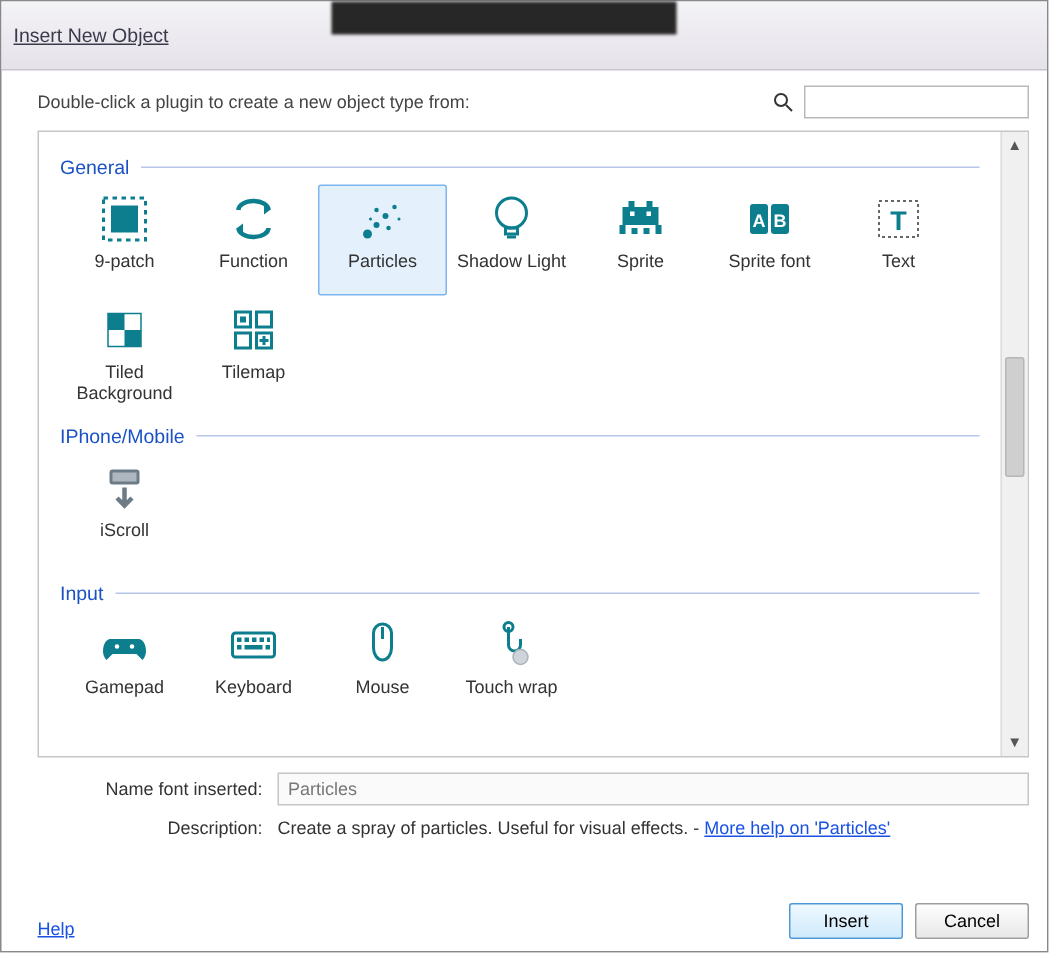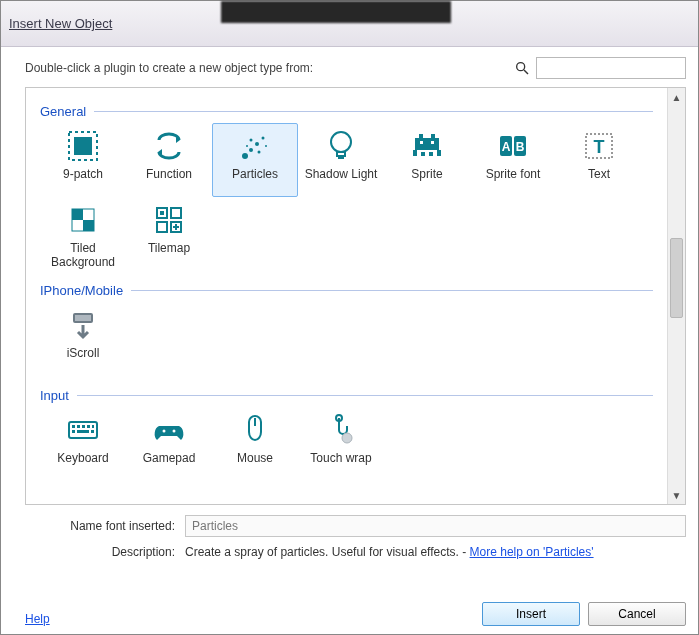--- a/index.html
+++ b/index.html
@@ -157,21 +157,21 @@
   .footer {
     margin-top:auto;
     display:flex;
     align-items:flex-end;
     justify-content:space-between;
     padding-top:14px;
   }
   .footer .help { color:#1a51e4; text-decoration:underline; cursor:pointer; }
   .footer .buttons { display:flex; gap:8px; }
   .btn {
-    width:98px; height:24px;
+    width:76px; height:24px;
     background:linear-gradient(#fdfdfd,#e8e8e8);
     border:1px solid #9c9c9c;
     font-size:12px;
     cursor:pointer;
     border-radius:2px;
   }
   .btn.primary {
     background:linear-gradient(#eff9ff,#cfe9fb);
     border:1px solid #4a98d8;
   }
@@ -309,42 +309,42 @@
           </div>
         </div>
 
         <div class="group-header">
           <span>Input</span>
           <div class="line"></div>
         </div>
         <div class="grid">
           <div class="tile">
             <svg viewBox="0 0 36 36">
+                <path d="M8 14 h20 a6 8 0 0 1 2 14 l-4 -4 h-16 l-4 4 a6 8 0 0 1 2 -14 Z" class="teal"></path>
+                <circle cx="13" cy="19" r="1.5" fill="#fff"></circle>
+                <circle cx="23" cy="19" r="1.5" fill="#fff"></circle>
+              </svg>
+            <span class="tile-label">Gamepad</span>
+          </div>
+          <div class="tile">
+            <svg viewBox="0 0 36 36">
                 <rect x="4" y="10" width="28" height="16" rx="2" fill="none" stroke="#0d7e8e" stroke-width="2"></rect>
               <rect x="7" y="13" width="3" height="3" class="teal"></rect>
                 <rect x="12" y="13" width="3" height="3" class="teal"></rect>
                 <rect x="17" y="13" width="3" height="3" class="teal"></rect>
                 <rect x="22" y="13" width="3" height="3" class="teal"></rect>
                 <rect x="27" y="13" width="2" height="3" class="teal"></rect>
               <rect x="7" y="18" width="3" height="3" class="teal"></rect>
                 <rect x="12" y="18" width="12" height="3" class="teal"></rect>
                 <rect x="26" y="18" width="3" height="3" class="teal"></rect>
             </svg>
             <span class="tile-label">Keyboard</span>
           </div>
           <div class="tile">
             <svg viewBox="0 0 36 36">
-                <path d="M8 14 h20 a6 8 0 0 1 2 14 l-4 -4 h-16 l-4 4 a6 8 0 0 1 2 -14 Z" class="teal"></path>
-                <circle cx="13" cy="19" r="1.5" fill="#fff"></circle>
-                <circle cx="23" cy="19" r="1.5" fill="#fff"></circle>
-              </svg>
-            <span class="tile-label">Gamepad</span>
-          </div>
-          <div class="tile">
-            <svg viewBox="0 0 36 36">
                 <path d="M12 10 a6 6 0 0 1 12 0 v10 a6 8 0 0 1 -12 0 Z" fill="none" stroke="#0d7e8e" stroke-width="2"></path>
                 <line x1="18" y1="6" x2="18" y2="14" stroke="#0d7e8e" stroke-width="2"></line>
               </svg>
             <span class="tile-label">Mouse</span>
           </div>
           <div class="tile">
             <svg viewBox="0 0 36 36">
                 <path d="M16 6 v12 a4 4 0 0 0 8 0 v-4" fill="none" stroke="#0d7e8e" stroke-width="2"></path>
                 <circle cx="16" cy="6" r="3" fill="none" stroke="#0d7e8e" stroke-width="2"></circle>
                 <circle cx="24" cy="26" r="5" fill="#ced4d9" stroke="#aab3ba" stroke-width="1"></circle>

